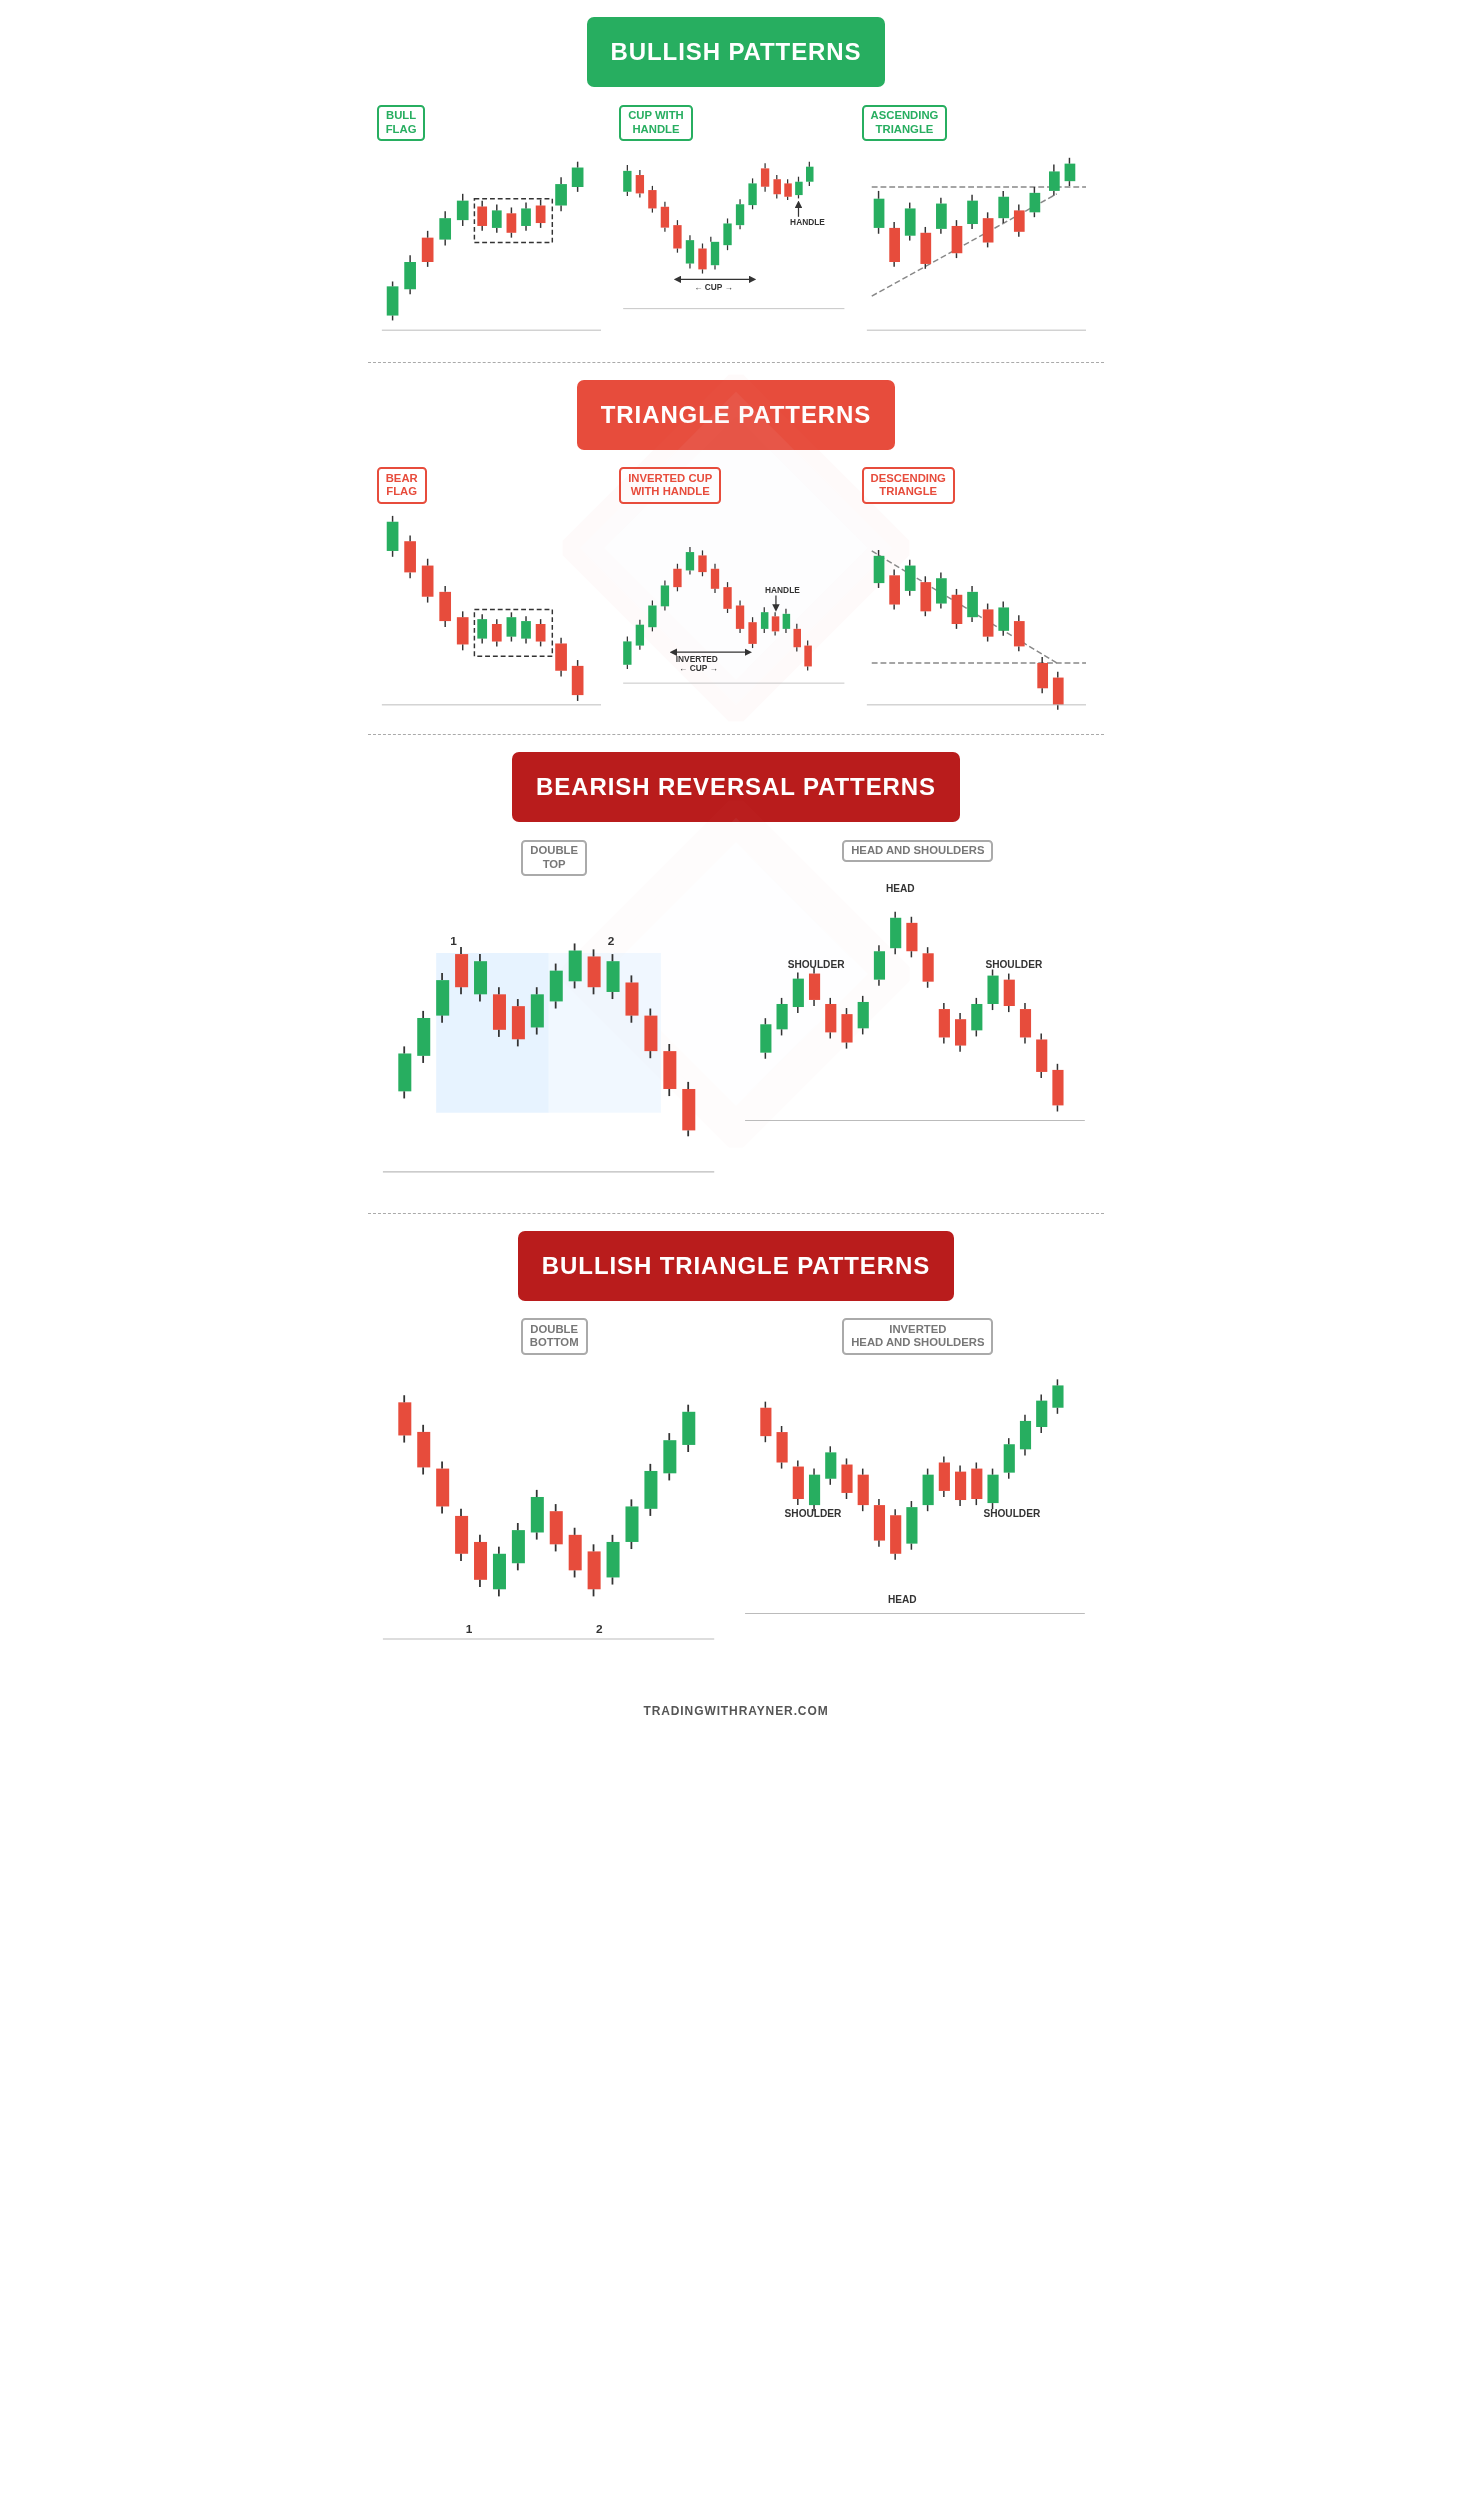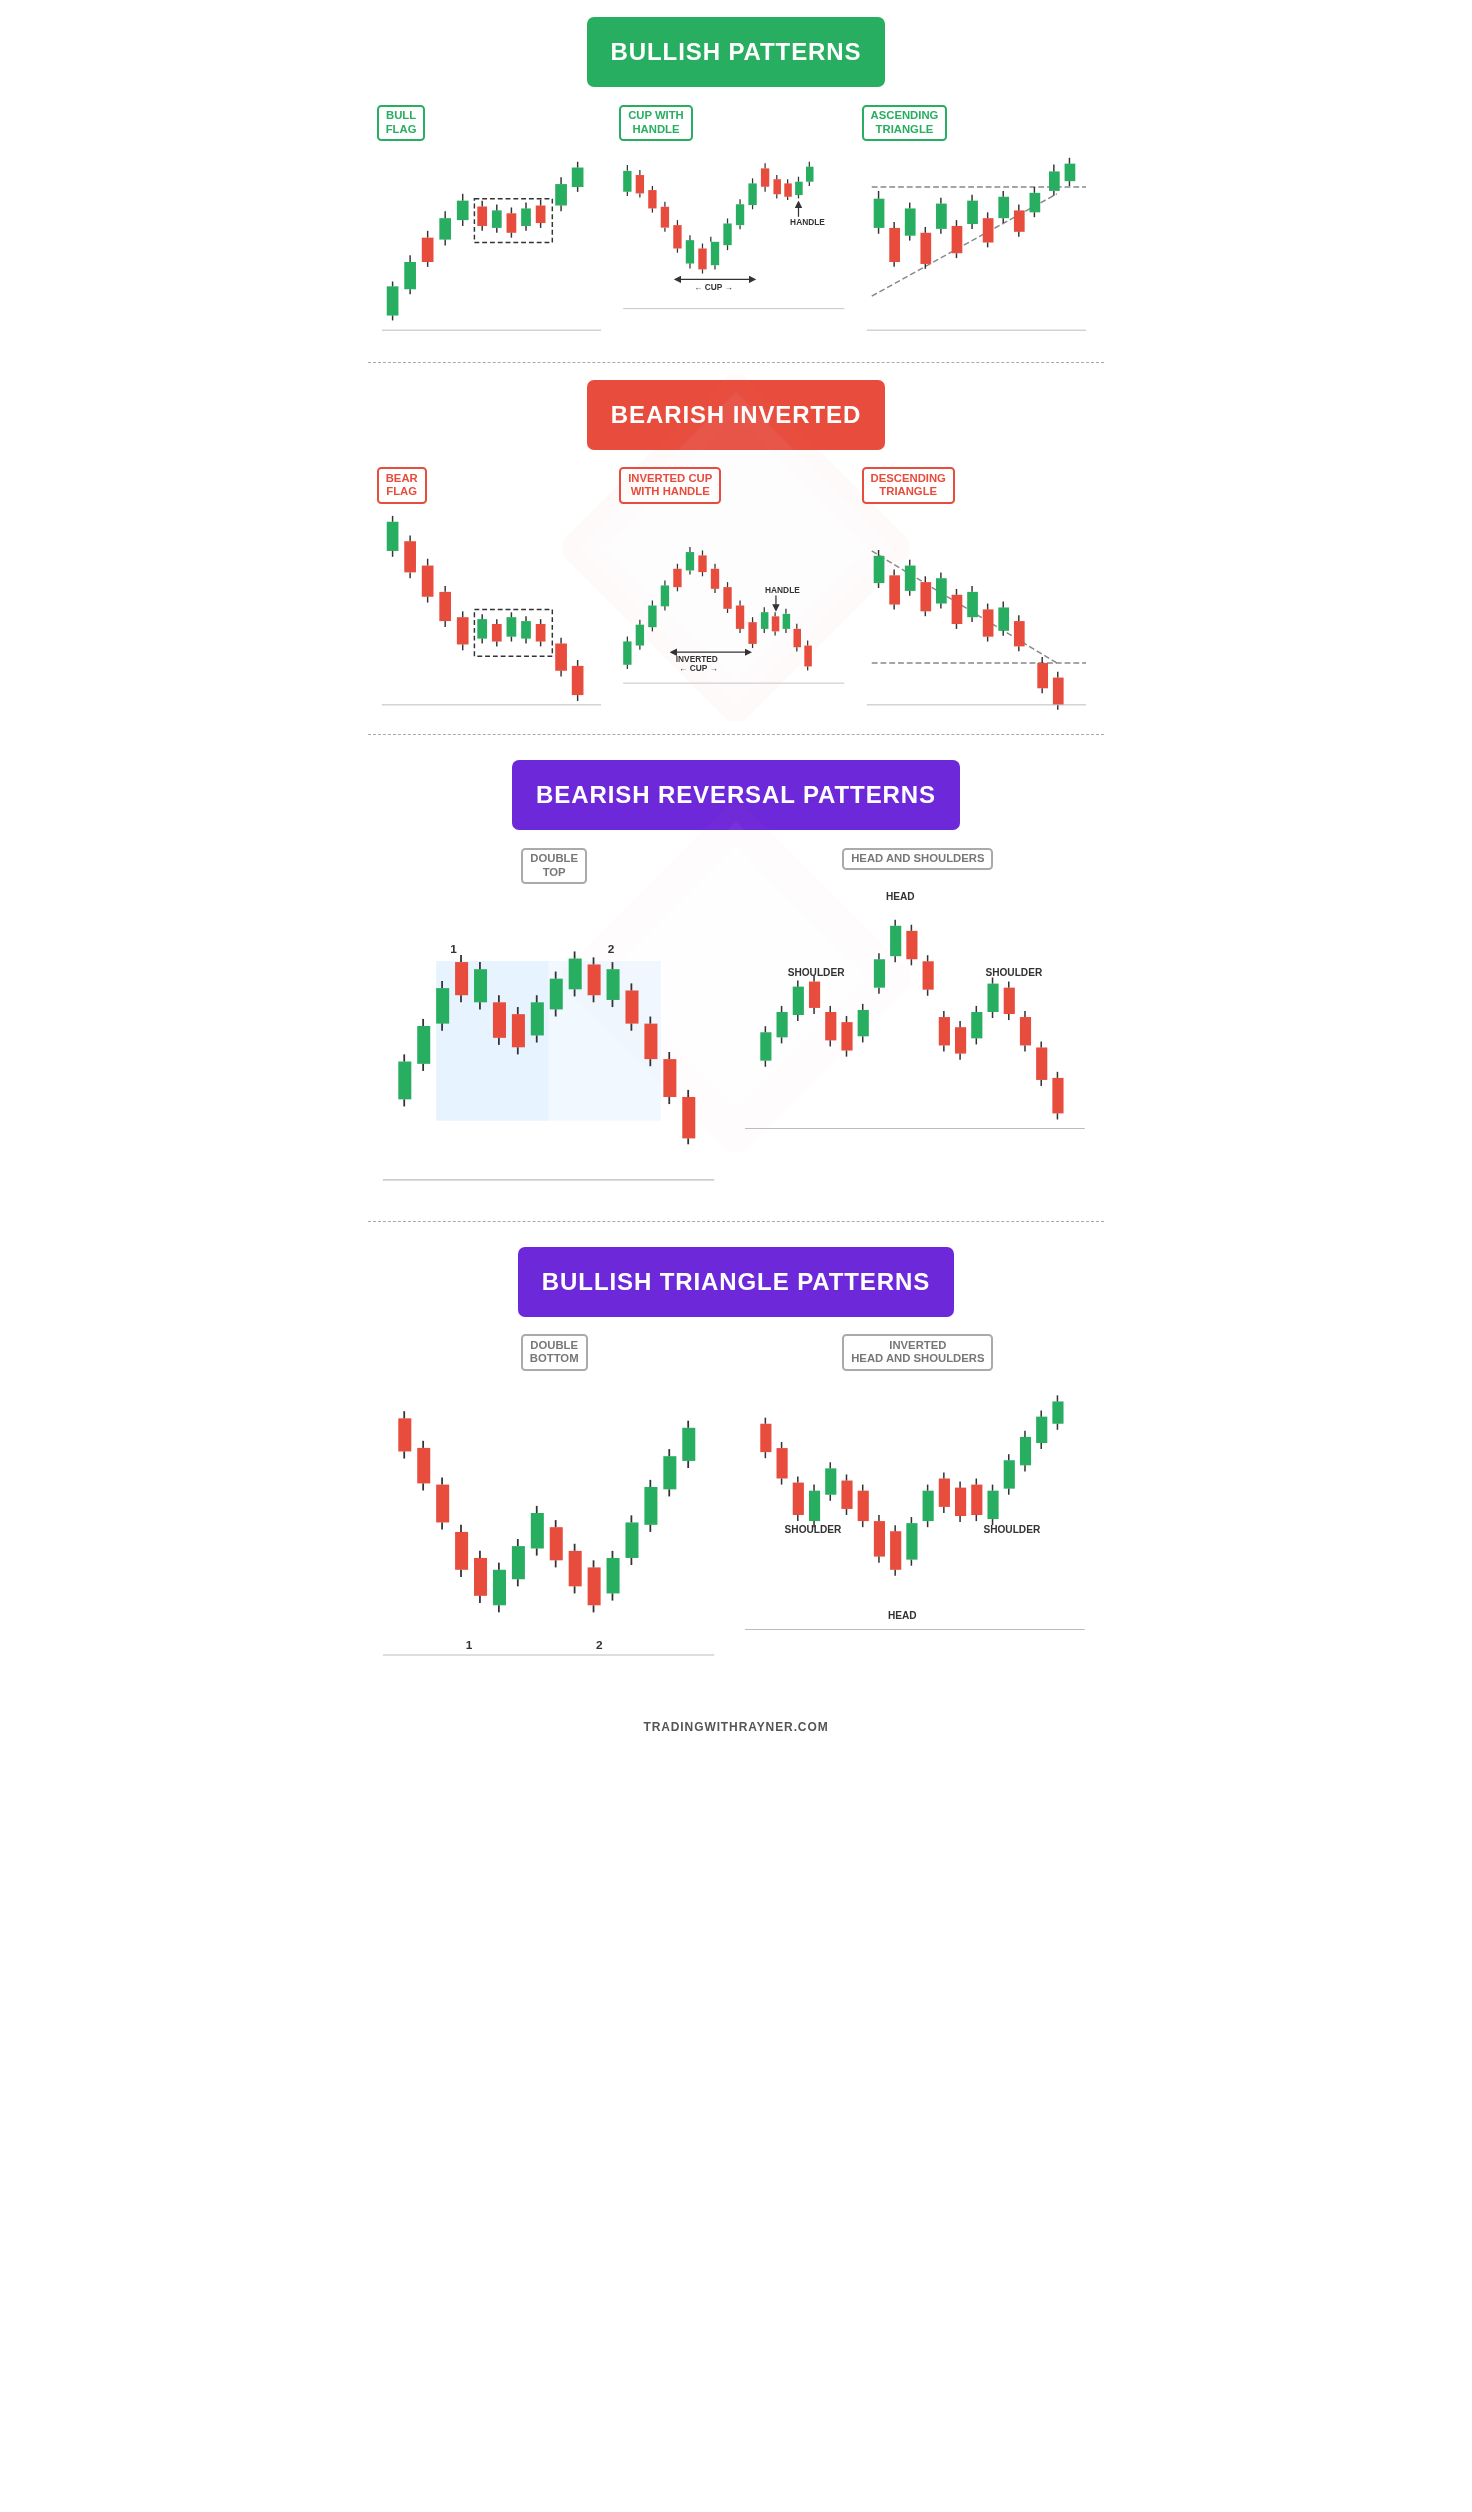--- a/index.html
+++ b/index.html
@@ -26,21 +26,21 @@
       display: inline-block;
       padding: 21px 24px;
       border-radius: 7px;
       font-size: 24px;
       font-weight: 900;
       letter-spacing: 0.9px;
       color: #fff;
     }
     .badge-green { background: #27ae60; }
     .badge-orange { background: #e74c3c; }
-    .badge-gray { background: #6d28d9; margin-top: 8px; }
+    .badge-gray { background: #b91c1c; }
 
     
     .pattern-label {
       display: inline-block;
       border: 2.2px solid;
       border-radius: 4.3px;
       padding: 2.6px 7px;
       font-size: 11.3px;
       font-weight: 900;
       text-align: center;
@@ -344,21 +344,21 @@
 </div>
 
 <div class="section" style="background: #fff; position:relative; overflow:hidden;">
 
   <svg class="diamond-watermark" viewBox="0 0 400 400">
     <polygon points="200,20 380,200 200,380 20,200" fill="none" stroke="#e08080" stroke-width="40" opacity="0.3"></polygon>
     <polygon points="200,20 380,200 200,380 20,200" fill="#e0e8f0" opacity="0.5"></polygon>
   </svg>
 
   <div class="section-header">
-    <span class="badge badge-orange">BEARISH INVERTED</span>
+    <span class="badge badge-orange">TRIANGLE PATTERNS</span>
   </div>
   <div class="patterns-row">
 
     <div class="pattern-col">
       <span class="pattern-label label-orange">BEAR<br>FLAG</span>
       <svg class="chart" viewBox="0 0 240 210">
 
         <rect x="10" y="10" width="12" height="30" fill="#27ae60"></rect>
         <line x1="16" y1="40" x2="16" y2="46" stroke="#333" stroke-width="1.5"></line>
         <line x1="16" y1="10" x2="16" y2="4" stroke="#333" stroke-width="1.5"></line>

